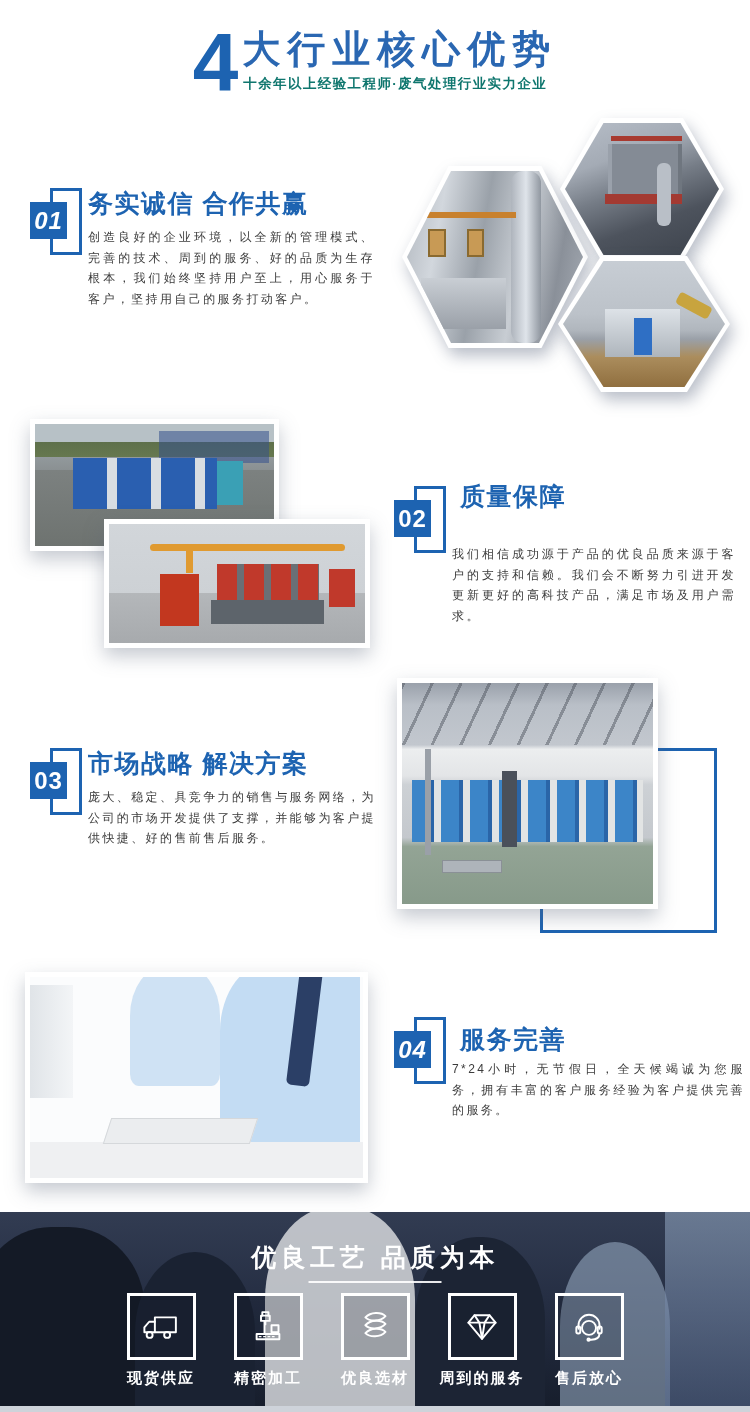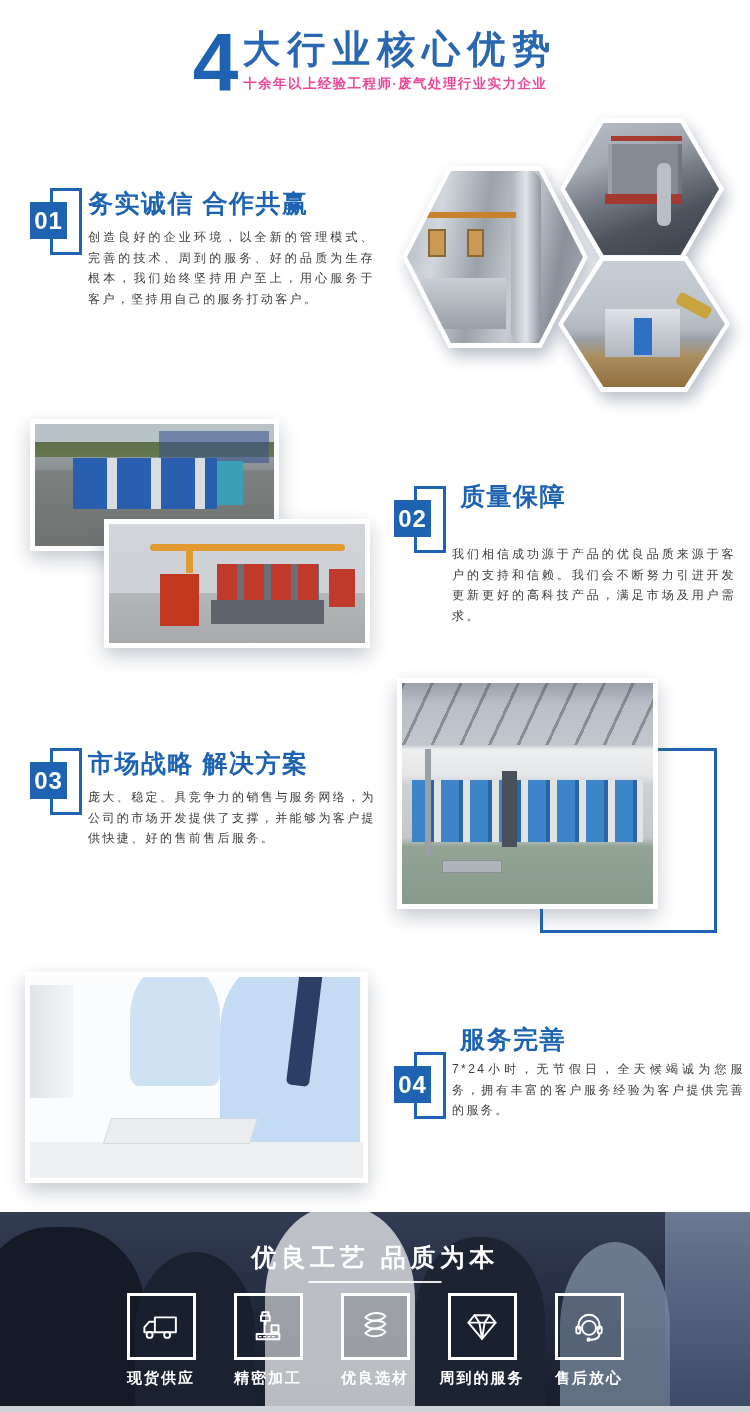--- a/index.html
+++ b/index.html
@@ -11,21 +11,21 @@
     position:relative;width:750px;height:1412px;margin:0 auto;
     background:#ffffff;overflow:hidden;
     font-family:"Liberation Sans","DejaVu Sans",sans-serif;
   }
 
   
   .hdr{position:absolute;left:0;top:24px;width:750px;display:flex;justify-content:center;align-items:flex-start;}
   .big4{font-size:82px;font-weight:bold;color:var(--blue);line-height:0.92;letter-spacing:0;}
   .hdr-col{margin-left:4px;}
   .hdr-title{margin:6px 0 0 0;font-size:38px;font-weight:bold;color:#2a67b2;letter-spacing:7px;line-height:1;white-space:nowrap;}
-  .hdr-sub{margin:7px 0 0 1px;font-size:13.5px;font-weight:bold;color:#ec4899;letter-spacing:1.4px;white-space:nowrap;}
+  .hdr-sub{margin:7px 0 0 1px;font-size:13.5px;font-weight:bold;color:#0f766e;letter-spacing:1.4px;white-space:nowrap;}
 
   
   .badge{position:absolute;width:84px;height:68px;}
   .badge .outline{position:absolute;left:20px;top:0;width:32px;height:67px;border:3px solid var(--blue);box-sizing:border-box;}
   .badge .num{
     position:absolute;left:0;top:14px;width:37px;height:37px;background:var(--blue);
     color:#fff;font-size:24px;font-weight:bold;display:flex;align-items:center;justify-content:center;letter-spacing:1px;
   }
 
   .sec-title{position:absolute;margin:0;font-size:25px;font-weight:bold;color:var(--blue);letter-spacing:1.5px;white-space:nowrap;line-height:1.1;}
@@ -73,21 +73,21 @@
 <div class="page">
 
   <div class="hdr">
     <span class="big4">4</span>
     <div class="hdr-col">
       <h1 class="hdr-title">大行业核心优势</h1>
       <p class="hdr-sub">十余年以上经验工程师·废气处理行业实力企业</p>
     </div>
   </div>
 
-  <div class="badge" style="left:30px;top:188px;">
+  <div class="badge" style="left:30px;top:188px;font-style:italic;">
     <i class="outline"></i>
     <b class="num">01</b>
   </div>
   <h2 class="sec-title" style="left:88px;top:190px;">务实诚信 合作共赢</h2>
   <p class="sec-body" style="left:88px;top:227px;width:287px;">创造良好的企业环境，以全新的管理模式、完善的技术、周到的服务、好的品质为生存根本，我们始终坚持用户至上，用心服务于客户，坚持用自己的服务打动客户。</p>
 
   <div class="hexwrap" style="left:402px;top:166px;width:186px;height:182px;">
     <div class="hexwhite">
       <div class="hexinner hex1-bg">
         <div class="shape" style="right:24%;top:0;bottom:0;width:17%;background:linear-gradient(90deg,#aeb4bc,#dfe4ea 50%,#9097a0);border-radius:12px;"></div>
@@ -163,21 +163,21 @@
   <div class="photo" style="left:25px;top:972px;width:343px;height:211px;">
     <div class="photo-img p4-bg">
       <div class="shape" style="left:0;top:4%;width:13%;height:56%;background:linear-gradient(90deg,#e0e4e8,#f3f5f7);"></div>
       <div class="shape" style="left:30%;top:-6%;width:27%;height:60%;background:#cfe2f4;border-radius:42% 42% 10% 10%;"></div>
       <div class="shape" style="left:57%;top:-8%;width:42%;height:92%;background:#c3dcf3;border-radius:38% 4% 0 12%;"></div>
       <div class="shape" style="left:79%;top:-4%;width:7%;height:58%;background:#2b3f66;transform:rotate(7deg);border-radius:5px;"></div>
       <div class="shape" style="left:0;top:82%;width:100%;height:18%;background:#eff0f2;"></div>
       <div class="shape" style="left:23%;top:70%;width:44%;height:13%;background:#ebedef;border:1px solid #d5d8db;box-sizing:border-box;transform:skewX(-18deg);"></div>
     </div>
   </div>
-  <div class="badge" style="left:394px;top:1052px;">
+  <div class="badge" style="left:394px;top:1017px;font-style:italic;">
     <i class="outline"></i>
     <b class="num">04</b>
   </div>
   <h2 class="sec-title" style="left:460px;top:1026px;">服务完善</h2>
   <p class="sec-body" style="left:452px;top:1059px;width:293px;">7*24小时，无节假日，全天候竭诚为您服务，拥有丰富的客户服务经验为客户提供完善的服务。</p>
 
   <div class="banner">
 
     <div class="fig" style="left:-25px;top:15px;width:170px;height:185px;background:#141a26;border-radius:45% 45% 0 0;"></div>
     <div class="fig" style="left:135px;top:40px;width:120px;height:160px;background:#1a2232;border-radius:50% 50% 0 0;"></div>

